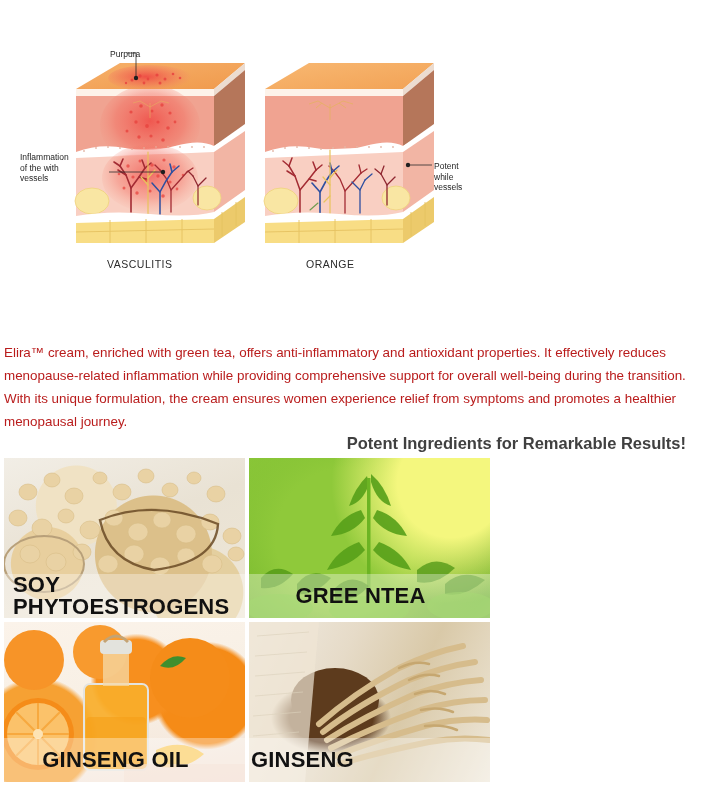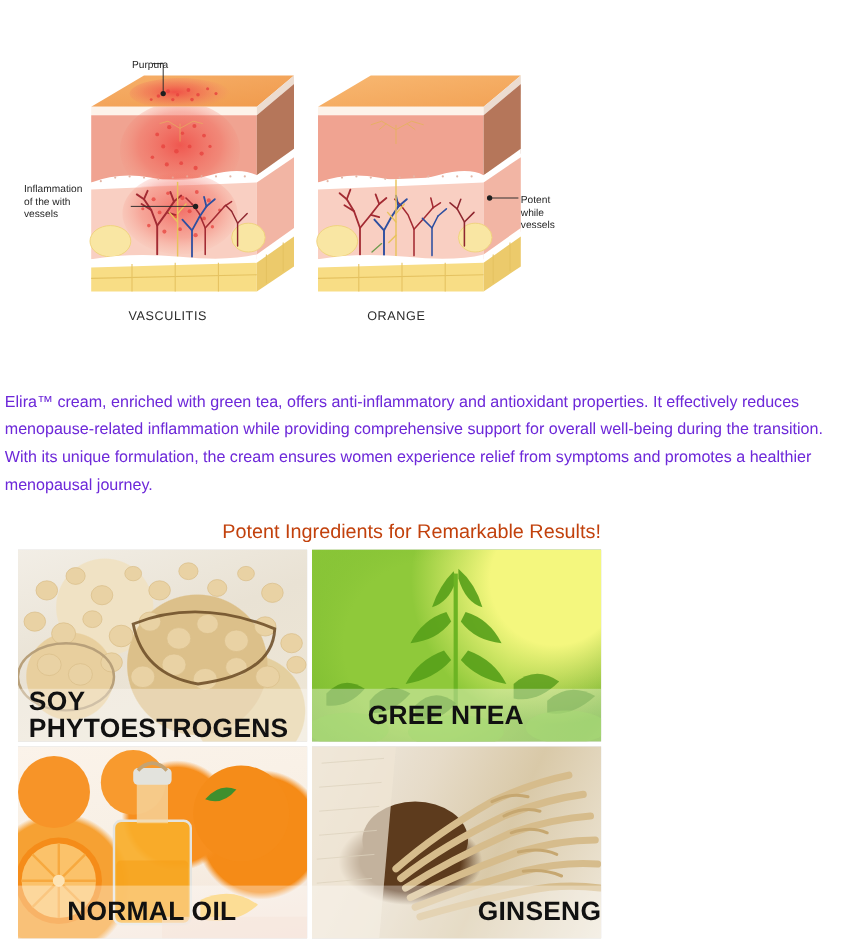--- a/index.html
+++ b/index.html
@@ -40,44 +40,44 @@
     color:#1f1f1f;
     white-space:nowrap;
   }
   .annot-purpura{left:84px;top:49px;margin-left:26px;}
   .annot-inflam{left:20px;top:152px;}
   .annot-healthy{left:434px;top:161px;}
 
   
   .body-copy{
     position:absolute;
-    left:4px;top:310px;
+    left:4px;top:328px;
     width:700px;
     font-size:13.4px;
     line-height:23px;
-    color:#6d28d9;
+    color:#b91c1c;
     font-family:"Liberation Sans", sans-serif;
   }
 
   
   .section-heading{
     position:absolute;
     left:0;top:420px;
     width:686px;
-    text-align:center;
+    text-align:right;
     font-size:16.5px;
-    font-weight:400;
-    color:#c2410c;
+    font-weight:700;
+    color:#404040;
     font-family:"Liberation Sans", sans-serif;
   }
 
   
   .ingredient-grid{
     position:absolute;
-    left:15px;top:458px;
+    left:4px;top:458px;
     width:486px;height:332px;
     display:grid;
     grid-template-columns:241px 241px;
     grid-template-rows:160px 160px;
     column-gap:4px;
     row-gap:4px;
   }
   .ingredient-card{
     position:relative;
     overflow:hidden;
@@ -98,21 +98,21 @@
     font-family:"Liberation Sans", sans-serif;
     font-weight:bold;
     font-size:22px;
     color:#111111;
     letter-spacing:.2px;
     line-height:1;
     width:100%;
   }
   .lbl-left span{padding-left:9px;text-align:left;}
   .lbl-center span{text-align:center;padding-right:18px;}
-  .lbl-center-2 span{text-align:right;padding-left:2px;}
+  .lbl-center-2 span{text-align:left;padding-left:2px;}
 
   
   .photo-soy{
     background:
       radial-gradient(circle at 18% 66%, #e8cf9e 0 36px, transparent 37px),
       radial-gradient(circle at 62% 60%, #dcc08a 0 58px, transparent 59px),
       radial-gradient(circle at 30% 30%, #f0e2c4 0 40px, transparent 41px),
       radial-gradient(circle at 80% 84%, #e4cf9f 0 46px, transparent 47px),
       linear-gradient(160deg,#f2eee6 0%,#e9e2d4 45%,#efe7d6 100%);
   }
@@ -553,21 +553,21 @@
           <rect x="99" y="28" width="26" height="36" fill="#f6d9a8" opacity=".75"></rect>
           <rect x="96" y="18" width="32" height="14" rx="4" fill="#e3e3dd"></rect>
           <path d="M100 20 Q112 8 124 20" fill="none" stroke="#c4a373" stroke-width="3"></path>
           <rect x="82" y="95" width="60" height="50" rx="4" fill="#f59f18" opacity=".6"></rect>
         </g>
         <path d="M152 128 Q178 116 200 132 Q180 150 152 144 Z" fill="#fbcb5e"></path>
         <rect x="120" y="142" width="121" height="18" fill="#f3d9cb" opacity=".55"></rect>
       </svg>
     </div>
     <div class="ing-label lbl-center">
-      <span>NORMAL OIL</span>
+      <span>GINSENG OIL</span>
     </div>
   </div>
 
   <div class="ingredient-card">
     <div class="photo photo-ginseng">
       <svg width="241" height="160" viewBox="0 0 241 160">
         <ellipse cx="86" cy="78" rx="44" ry="32" fill="#5d3b1d"></ellipse>
         <g stroke="#d6bc8c" stroke-width="6" fill="none" stroke-linecap="round">
           <path d="M74 110 Q110 82 160 58 Q196 44 226 40"></path>
           <path d="M78 118 Q116 94 166 72 Q202 60 232 58"></path>

